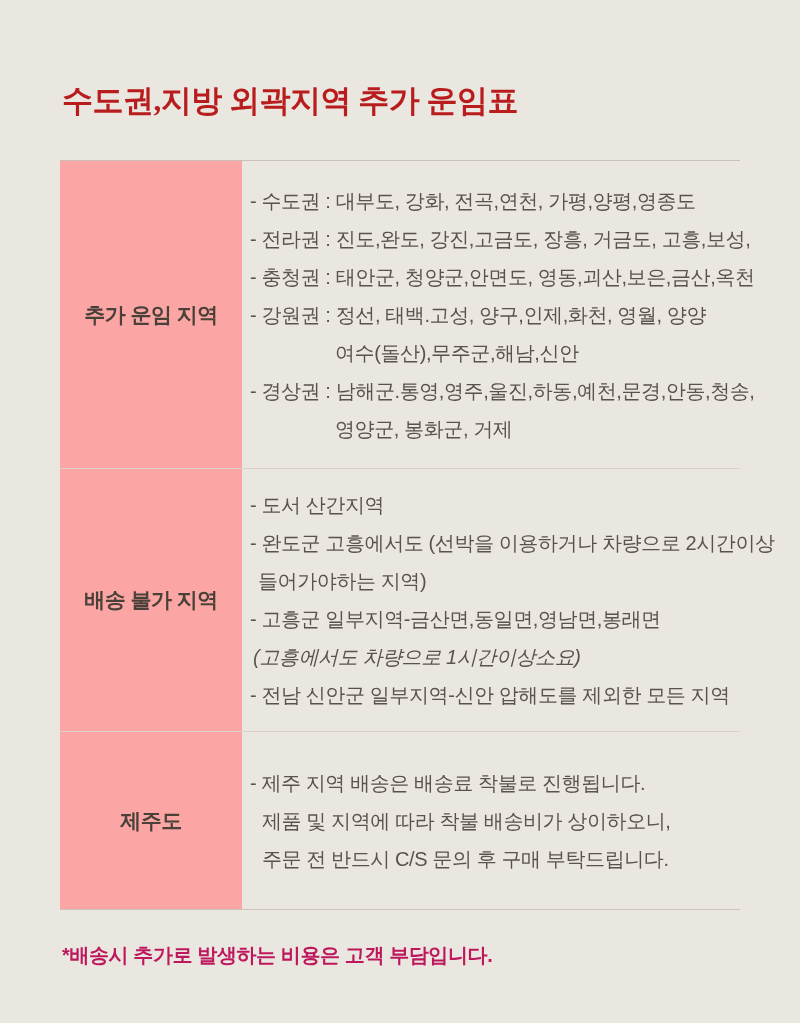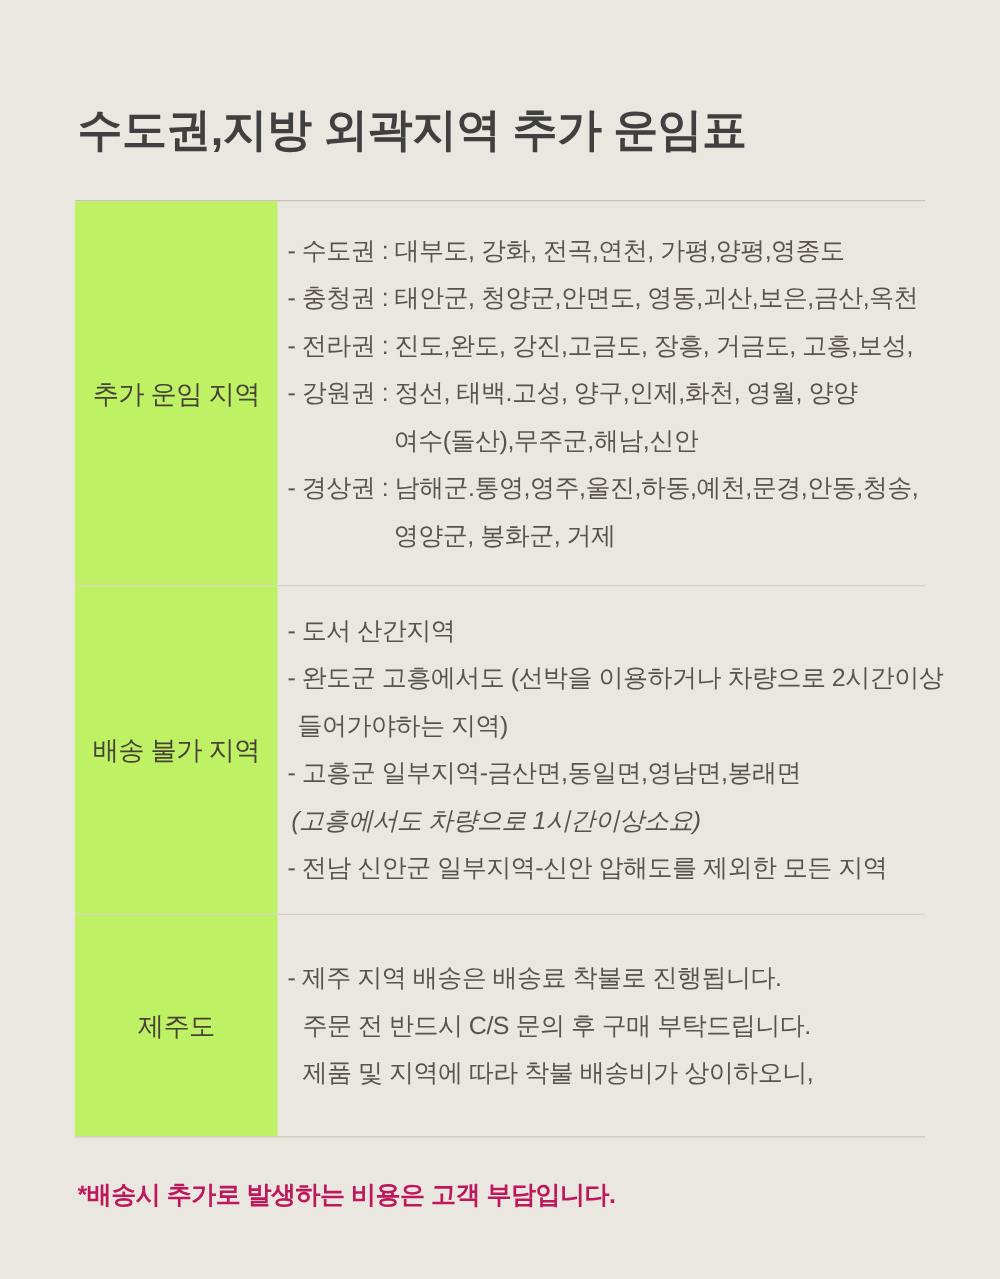--- a/index.html
+++ b/index.html
@@ -16,50 +16,51 @@
   .page {
     position: relative;
     width: 800px;
     height: 1023px;
   }
   .title {
     position: absolute;
     left: 62px;
     top: 80px;
     margin: 0;
-    font-size: 36px;
+    font-size: 31px;
     font-weight: 700;
-    color: #404040;
+    color: #b91c1c;
     letter-spacing: -0.5px;
     white-space: nowrap;
+    font-family: Liberation Serif, serif;
   }
   .fee-table {
     position: absolute;
     left: 60px;
     top: 160px;
     width: 680px;
     border-top: 1px solid #C9C1B7;
   }
   .t-row {
     display: flex;
     border-bottom: 1px solid #D8D2C9;
     box-sizing: border-box;
   }
   .t-row.r1 { height: 308px; }
   .t-row.r2 { height: 263px; }
   .t-row.r3 { height: 178px; border-bottom: 1px solid #CCC4BA; }
   .cell-head {
-    width: 162px;
+    width: 182px;
     flex-shrink: 0;
-    background: #bef264;
+    background: #fca5a5;
     display: flex;
     align-items: center;
     justify-content: center;
     font-size: 21px;
-    font-weight: 400;
+    font-weight: 700;
     color: #494138;
     letter-spacing: -0.5px;
   }
   .cell-body {
     flex: 1;
     padding: 10px 4px 10px 8px;
     display: flex;
     flex-direction: column;
     justify-content: center;
   }
@@ -93,22 +94,22 @@
 <div class="page">
 
   <h1 class="title">수도권,지방 외곽지역 추가 운임표</h1>
 
   <div class="fee-table">
 
     <div class="t-row r1">
       <div class="cell-head">추가 운임 지역</div>
       <div class="cell-body">
         <p class="line">- 수도권 : 대부도, 강화, 전곡,연천, 가평,양평,영종도</p>
+        <p class="line">- 전라권 : 진도,완도, 강진,고금도, 장흥, 거금도, 고흥,보성,</p>
         <p class="line">- 충청권 : 태안군, 청양군,안면도, 영동,괴산,보은,금산,옥천</p>
-        <p class="line">- 전라권 : 진도,완도, 강진,고금도, 장흥, 거금도, 고흥,보성,</p>
         <p class="line">- 강원권 : 정선, 태백.고성, 양구,인제,화천, 영월, 양양</p>
         <p class="line indent-lg">여수(돌산),무주군,해남,신안</p>
         <p class="line">- 경상권 : 남해군.통영,영주,울진,하동,예천,문경,안동,청송,</p>
         <p class="line indent-lg">영양군, 봉화군, 거제</p>
       </div>
     </div>
 
     <div class="t-row r2">
       <div class="cell-head">배송 불가 지역</div>
       <div class="cell-body">
@@ -118,22 +119,22 @@
         <p class="line">- 고흥군 일부지역-금산면,동일면,영남면,봉래면</p>
         <p class="line indent-xs">(고흥에서도 차량으로 1시간이상소요)</p>
         <p class="line">- 전남 신안군 일부지역-신안 압해도를 제외한 모든 지역</p>
       </div>
     </div>
 
     <div class="t-row r3">
       <div class="cell-head">제주도</div>
       <div class="cell-body">
         <p class="line">- 제주 지역 배송은 배송료 착불로 진행됩니다.</p>
+        <p class="line indent-md">제품 및 지역에 따라 착불 배송비가 상이하오니,</p>
         <p class="line indent-md">주문 전 반드시 C/S 문의 후 구매 부탁드립니다.</p>
-        <p class="line indent-md">제품 및 지역에 따라 착불 배송비가 상이하오니,</p>
       </div>
     </div>
 
   </div>
 
   <p class="footnote">*배송시 추가로 발생하는 비용은 고객 부담입니다.</p>
 
 </div>
 
 </body></html>

